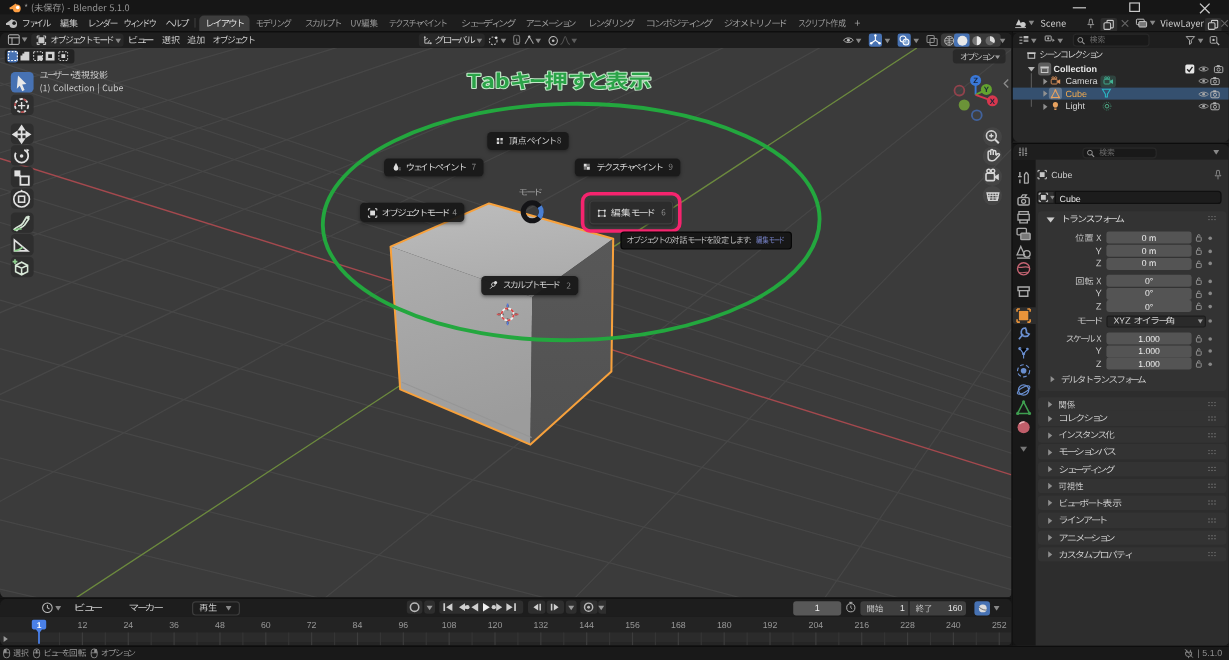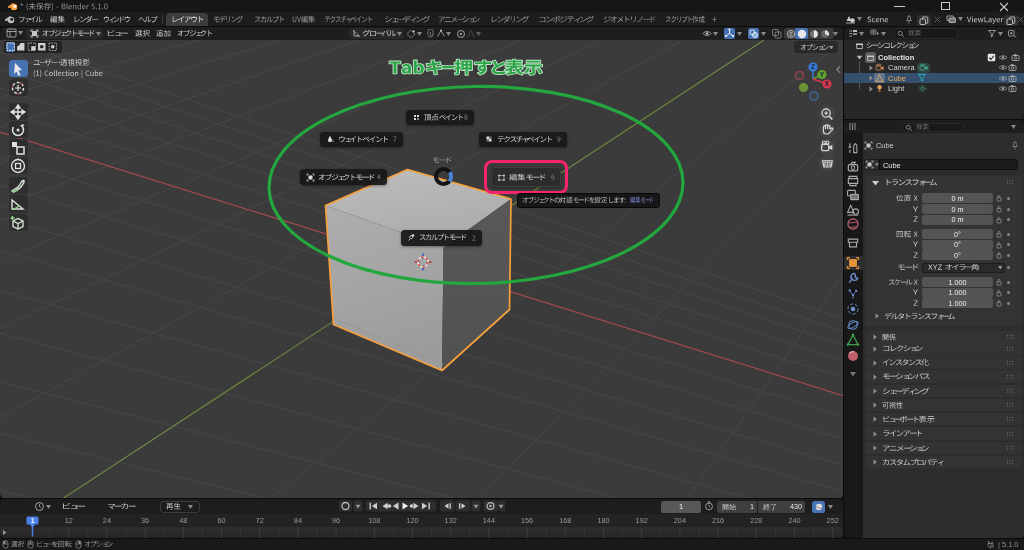--- a/index.html
+++ b/index.html
@@ -560,21 +560,21 @@
 <div style="position:absolute;left:704px;top:501px">
       <svg width="10" height="10" viewBox="0 0 22 22">
         <circle cx="11" cy="12" r="7.5" fill="none" stroke="#bbb" stroke-width="1.7"></circle>
         <path d="M11 8 V12 L13.5 14" stroke="#bbb" stroke-width="1.5" fill="none"></path>
         <path d="M8 2 h6 M11 2 v3" stroke="#bbb" stroke-width="1.7"></path>
       </svg>
     </div>
 <div style="position:absolute;left:717px;top:500.5px;width:40px;height:12px;background:#3f3f3f;border-radius:2.5px 0 0 2.5px"></div>
 <div style="position:absolute;left:758px;top:500.5px;width:47px;height:12px;background:#3f3f3f;border-radius:0 2.5px 2.5px 0;margin-left:0"></div>
 <div style="position:absolute;left:737px;top:501.5px;width:17px;text-align:right;font-size:7.2px;color:#e8e8e8;font-family:'Liberation Sans'">1</div>
-<div style="position:absolute;left:778px;top:501.5px;width:24px;text-align:right;font-size:7.2px;color:#e8e8e8;font-family:'Liberation Sans'">430</div>
+<div style="position:absolute;left:778px;top:501.5px;width:24px;text-align:right;font-size:7.2px;color:#e8e8e8;font-family:'Liberation Sans'">160</div>
 <div style="position:absolute;left:812px;top:500.5px;width:13px;height:12px;background:#4772b3;border-radius:2.5px"></div>
 <div style="position:absolute;left:813.5px;top:501.5px">
       <svg width="10" height="10" viewBox="0 0 20 20">
         <circle cx="10" cy="10" r="6.5" fill="#ddd"></circle>
         <path d="M4 8 a8 3 30 0 0 12 4" stroke="#555" stroke-width="1.4" fill="none"></path>
       </svg>
     </div>
 <div style="position:absolute;left:828px;top:504.5px">
       <svg width="5" height="4">
         <path d="M0 0 L5 0 L2.5 4 Z" fill="#888"></path>

